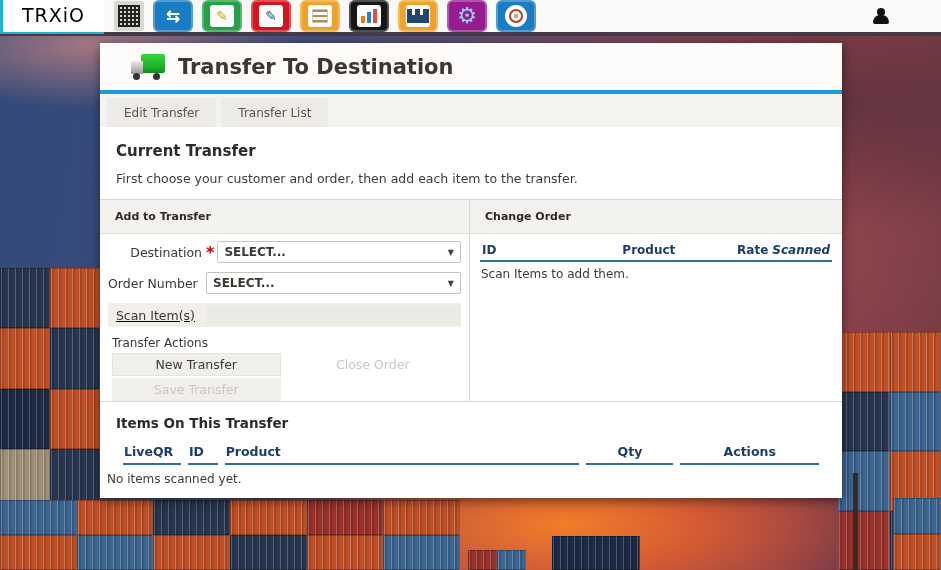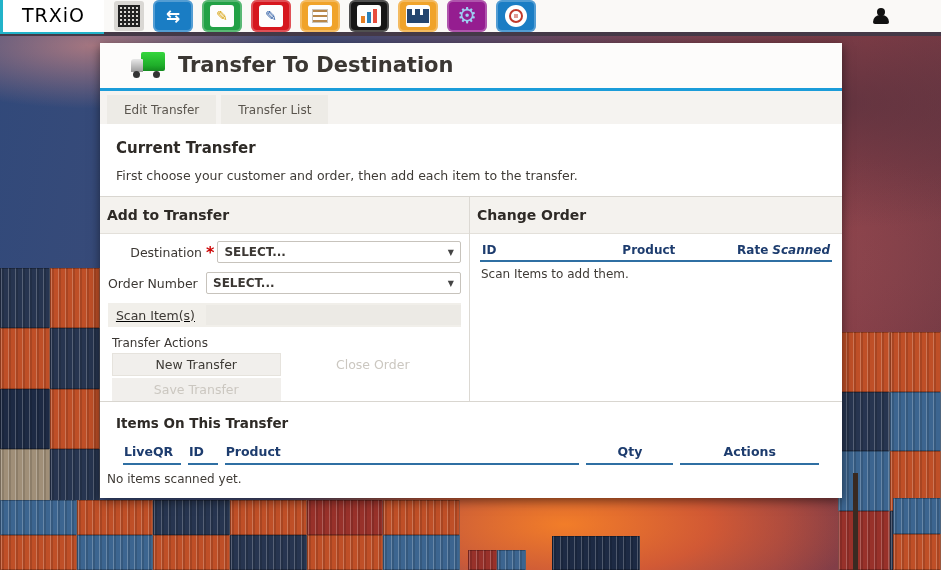--- a/index.html
+++ b/index.html
@@ -59,21 +59,21 @@
   .page-title { font-size:21px; font-weight:bold; color:#3b3733; }
   .accent-bar { height:4px; background:#1b9cd9; }
   .tabbar { background:#f5f3f0; padding:5px 0 0 7px; height:33px; display:flex; gap:5px;align-items:flex-end; }
   .tab { background:#edebe6; color:#5a554e; font-size:12px; padding:8px 17px 7px; cursor:pointer; }
   .intro { padding:15px 16px 13px; }
   .h-current { font-size:15px; font-weight:bold; color:#2e2a26; margin-bottom:11px; }
   .intro p { font-size:12.5px; color:#3f3b36; }
   .cols { display:flex; border-top:1px solid #d9d6d0; flex:1; }
   .col-left { width:370px; border-right:1px solid #dcd9d3; display:flex; flex-direction:column; }
   .col-right { flex:1; display:flex; flex-direction:column; }
-  .sec-head { background:#f4f2ee; padding:10px 7px; font-size:14px; font-weight:bold; color:#2e2a26; border-bottom:1px solid #e3e0da; }
+  .sec-head { background:#f4f2ee; padding:10px 15px; font-size:11px; font-weight:bold; color:#2e2a26; border-bottom:1px solid #e3e0da; }
   .form-body { padding:7px 8px 0; }
   .frow { display:flex; align-items:center; margin-bottom:9px; }
   .flabel { width:98px; text-align:right; font-size:12.5px; color:#3b3733; padding-right:4px; white-space:nowrap; }
   .req { color:#cc0000; font-weight:bold; padding-right:3px; }
   .selectbox { flex:1; height:22px; background:#fff; border:1px solid #c7c3bc; border-radius:2px; display:flex; align-items:center; justify-content:space-between; padding:0 6px; font-size:12px; color:#3b3733; font-weight:bold; cursor:pointer; }
   .selectbox .arrow { font-size:8px; color:#444; }
   .scan-row { background:#f1efea; padding:2px 0;text-decoration:underline; }
   .scan-input { flex:1; height:20px; background:#eceae5; border:none; font-size:12px; padding:0 6px; }
   .avail { font-size:12px; color:#3b3733; margin:7px 0 3px 4px; }
   .btn-grid { display:grid; grid-template-columns:1fr 1fr; gap:2px 8px; padding:0 4px; }

